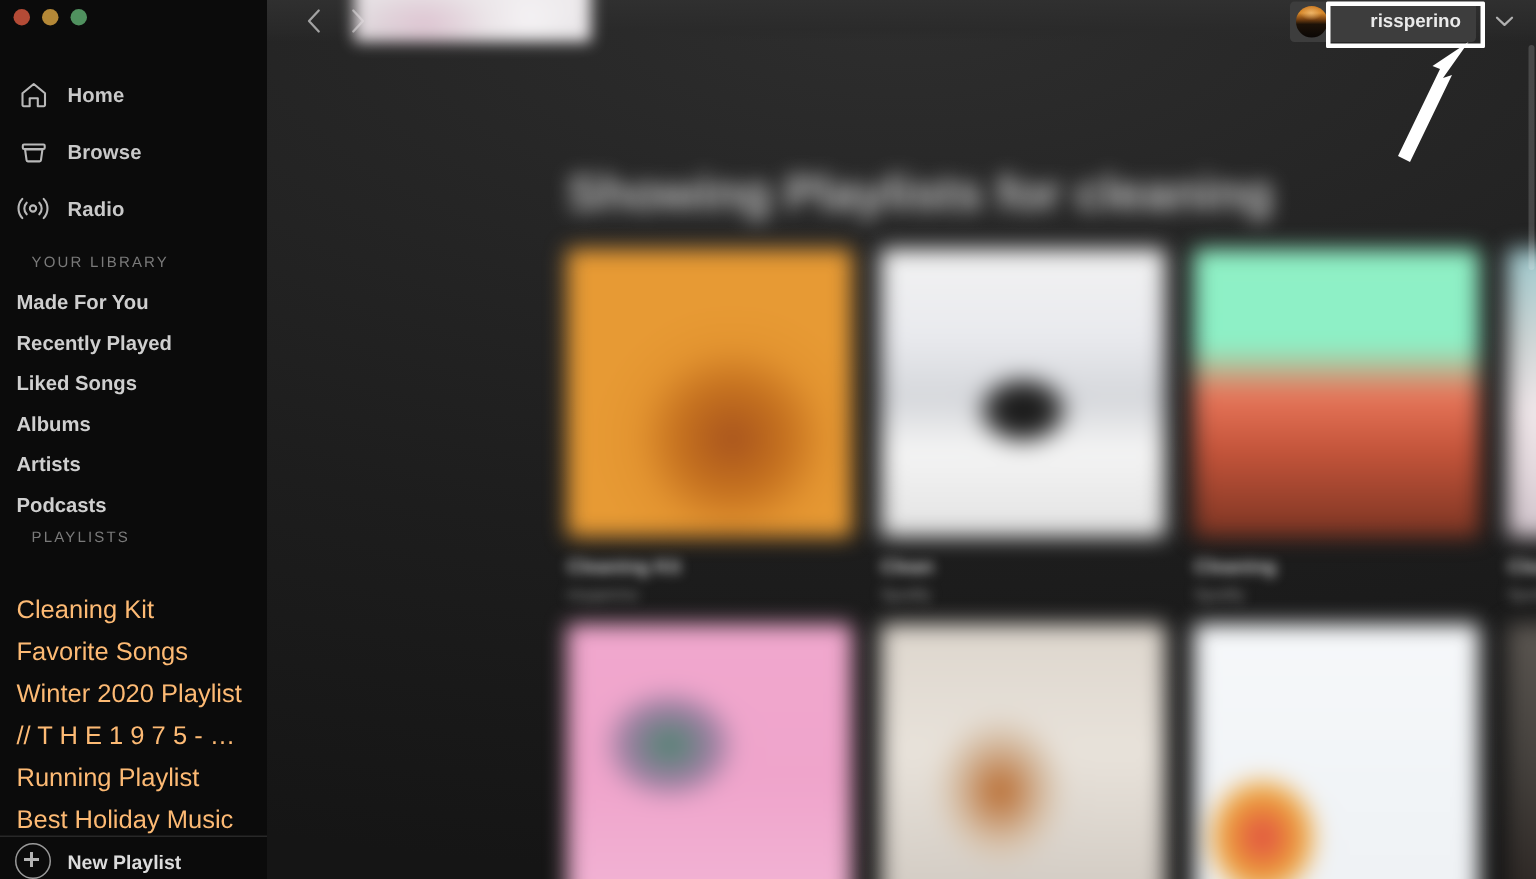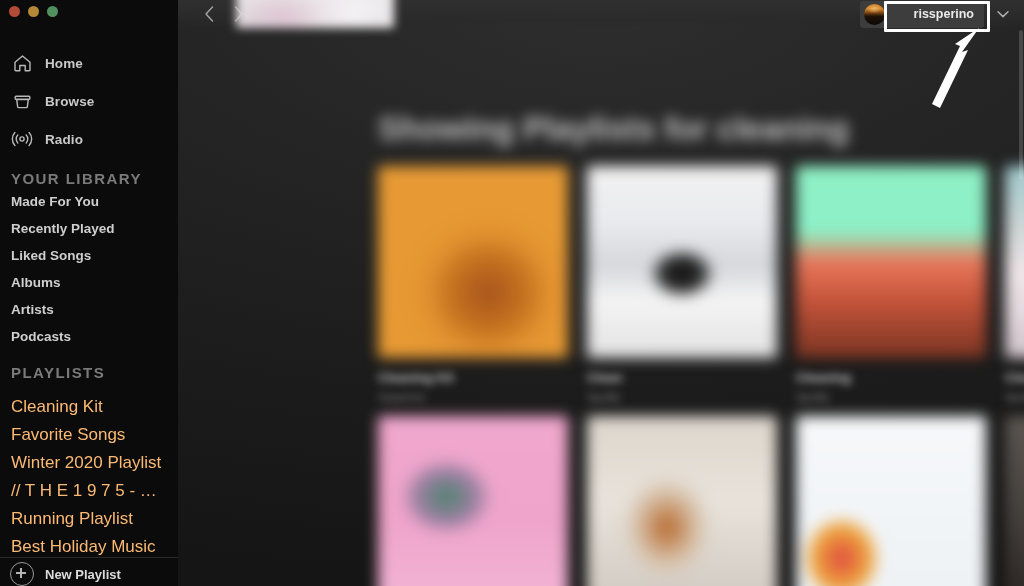--- a/index.html
+++ b/index.html
@@ -73,29 +73,29 @@
   }
   .nav-ico svg { display: block; }
   .nav-label {
     font-size: 13.5px;
     font-weight: 700;
     color: #c9c9c9;
     letter-spacing: 0.1px;
   }
 
   .sec-head {
-    font-size: 15px;
-    font-weight: 700;
+    font-size: 10px;
+    font-weight: 400;
     letter-spacing: 1.45px;
     color: #7a7a7a;
     text-transform: uppercase;
-    padding-left: 11px;
+    padding-left: 21px;
   }
   .lib-head { position: absolute; top: 170px; left: 0; }
-  .pl-head  { position: absolute; top: 364px; left: 0; }
+  .pl-head  { position: absolute; top: 353px; left: 0; }
 
   .lib-list { position: absolute; top: 188px; left: 0; width: 178px; }
   .pl-list  { position: absolute; top: 393px; left: 0; width: 178px; }
 
   .lib-item {
     font-size: 13.5px;
     font-weight: 700;
     color: #cfcfcf;
     padding: 0 11px;
     height: 27px;

